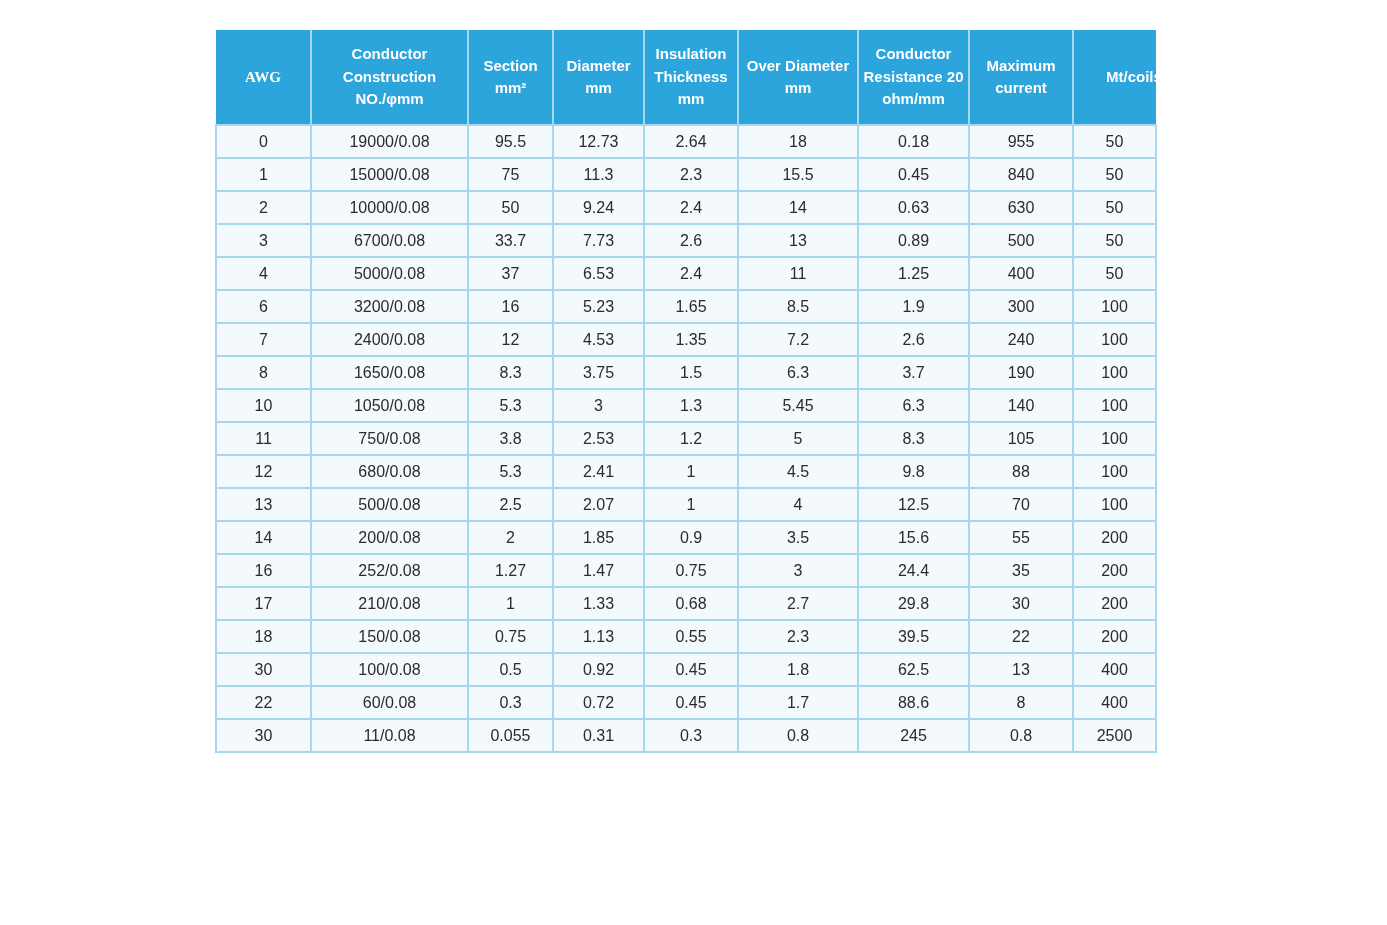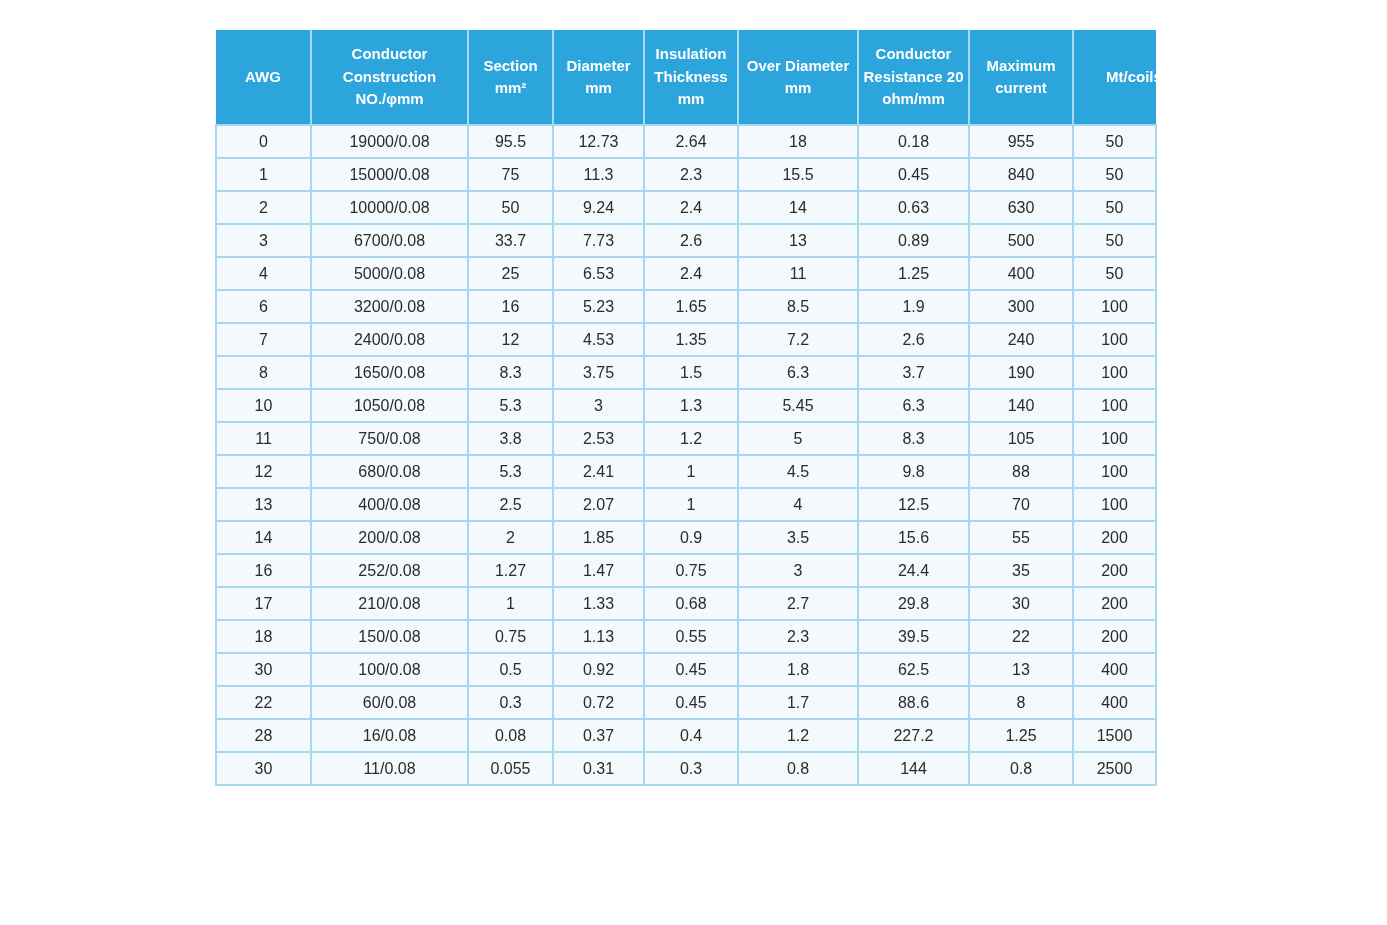--- a/index.html
+++ b/index.html
@@ -37,21 +37,21 @@
     font-size: 15px;
     font-weight: bold;
     text-align: center;
     vertical-align: middle;
     line-height: 1.5;
     white-space: pre-line;
     border: 2px solid var(--grid-line);
     border-top: none;
     padding: 2px;
   }
-  .spec-table th:first-child { border-left: none; }
+  .spec-table th:first-child { border-left: none; font-family: Liberation Serif, serif; }
   .spec-table th:last-child { border-right: none; padding-left: 32px; }
   .spec-table tbody tr { height: 33px; }
   .spec-table td {
     background: var(--row-bg);
     color: var(--body-text);
     font-size: 16px;
     text-align: center;
     vertical-align: middle;
     border: 2px solid var(--grid-line);
     padding: 0 2px;
@@ -137,21 +137,21 @@
           <td>7.73</td>
           <td>2.6</td>
           <td>13</td>
           <td>0.89</td>
           <td>500</td>
           <td>50</td>
         </tr>
         <tr>
           <td>4</td>
           <td>5000/0.08</td>
-          <td>25</td>
+          <td>37</td>
           <td>6.53</td>
           <td>2.4</td>
           <td>11</td>
           <td>1.25</td>
           <td>400</td>
           <td>50</td>
         </tr>
         <tr>
           <td>6</td>
           <td>3200/0.08</td>
@@ -213,21 +213,21 @@
           <td>5.3</td>
           <td>2.41</td>
           <td>1</td>
           <td>4.5</td>
           <td>9.8</td>
           <td>88</td>
           <td>100</td>
         </tr>
         <tr>
           <td>13</td>
-          <td>400/0.08</td>
+          <td>500/0.08</td>
           <td>2.5</td>
           <td>2.07</td>
           <td>1</td>
           <td>4</td>
           <td>12.5</td>
           <td>70</td>
           <td>100</td>
         </tr>
         <tr>
           <td>14</td>
@@ -289,36 +289,25 @@
           <td>60/0.08</td>
           <td>0.3</td>
           <td>0.72</td>
           <td>0.45</td>
           <td>1.7</td>
           <td>88.6</td>
           <td>8</td>
           <td>400</td>
         </tr>
         <tr>
-          <td>28</td>
-          <td>16/0.08</td>
-          <td>0.08</td>
-          <td>0.37</td>
-          <td>0.4</td>
-          <td>1.2</td>
-          <td>227.2</td>
-          <td>1.25</td>
-          <td>1500</td>
-        </tr>
-        <tr>
           <td>30</td>
           <td>11/0.08</td>
           <td>0.055</td>
           <td>0.31</td>
           <td>0.3</td>
           <td>0.8</td>
-          <td>144</td>
+          <td>245</td>
           <td>0.8</td>
           <td>2500</td>
         </tr>
       </tbody>
   </table>
 </div>
 
 </body></html>

